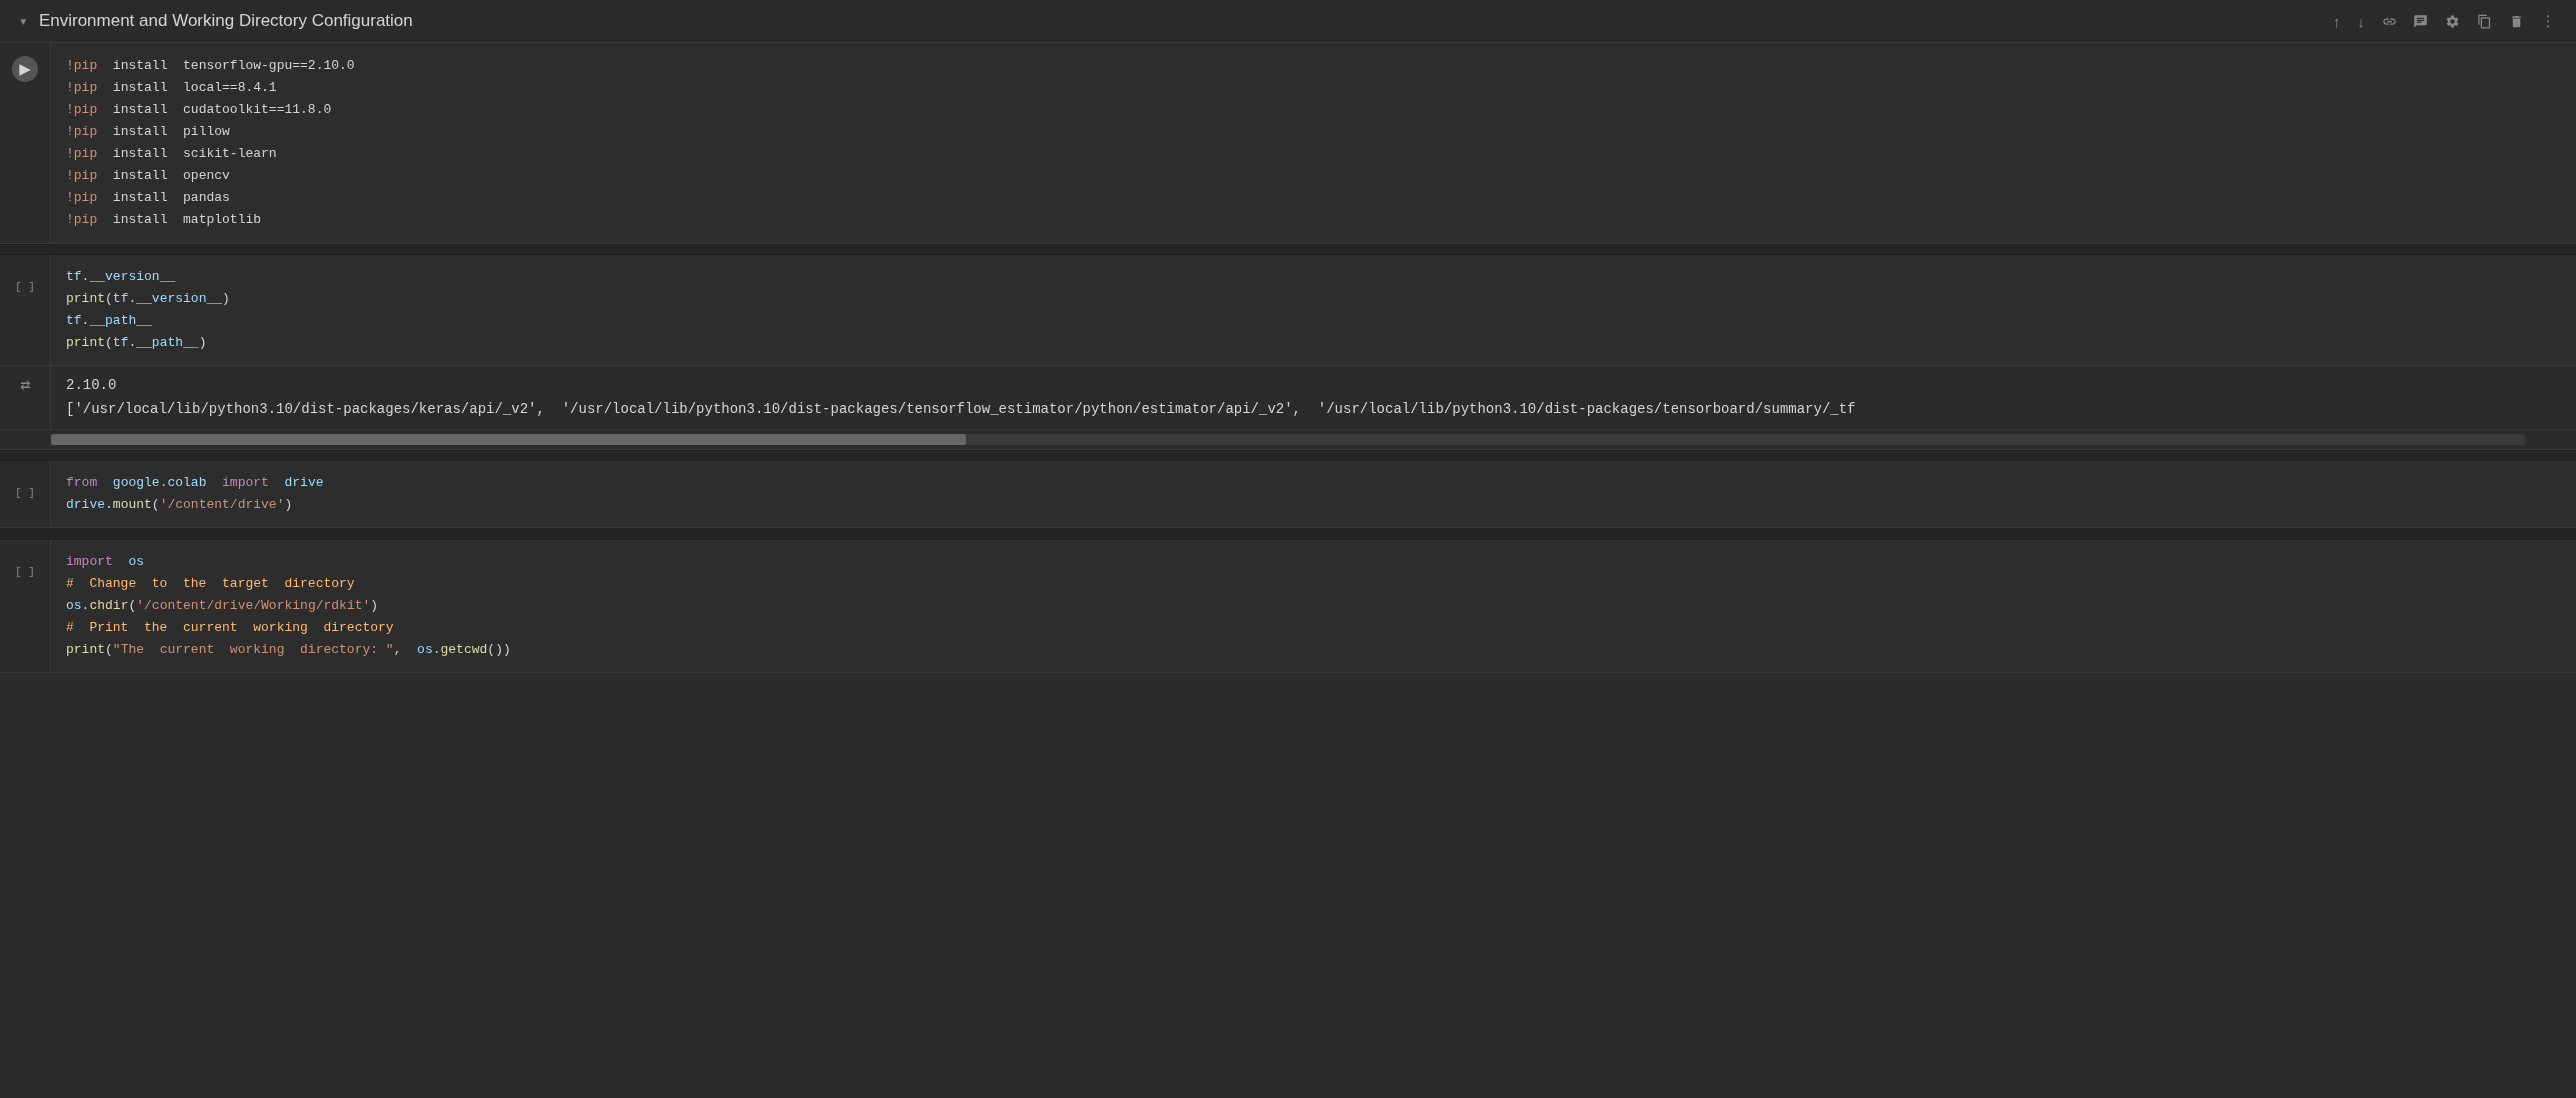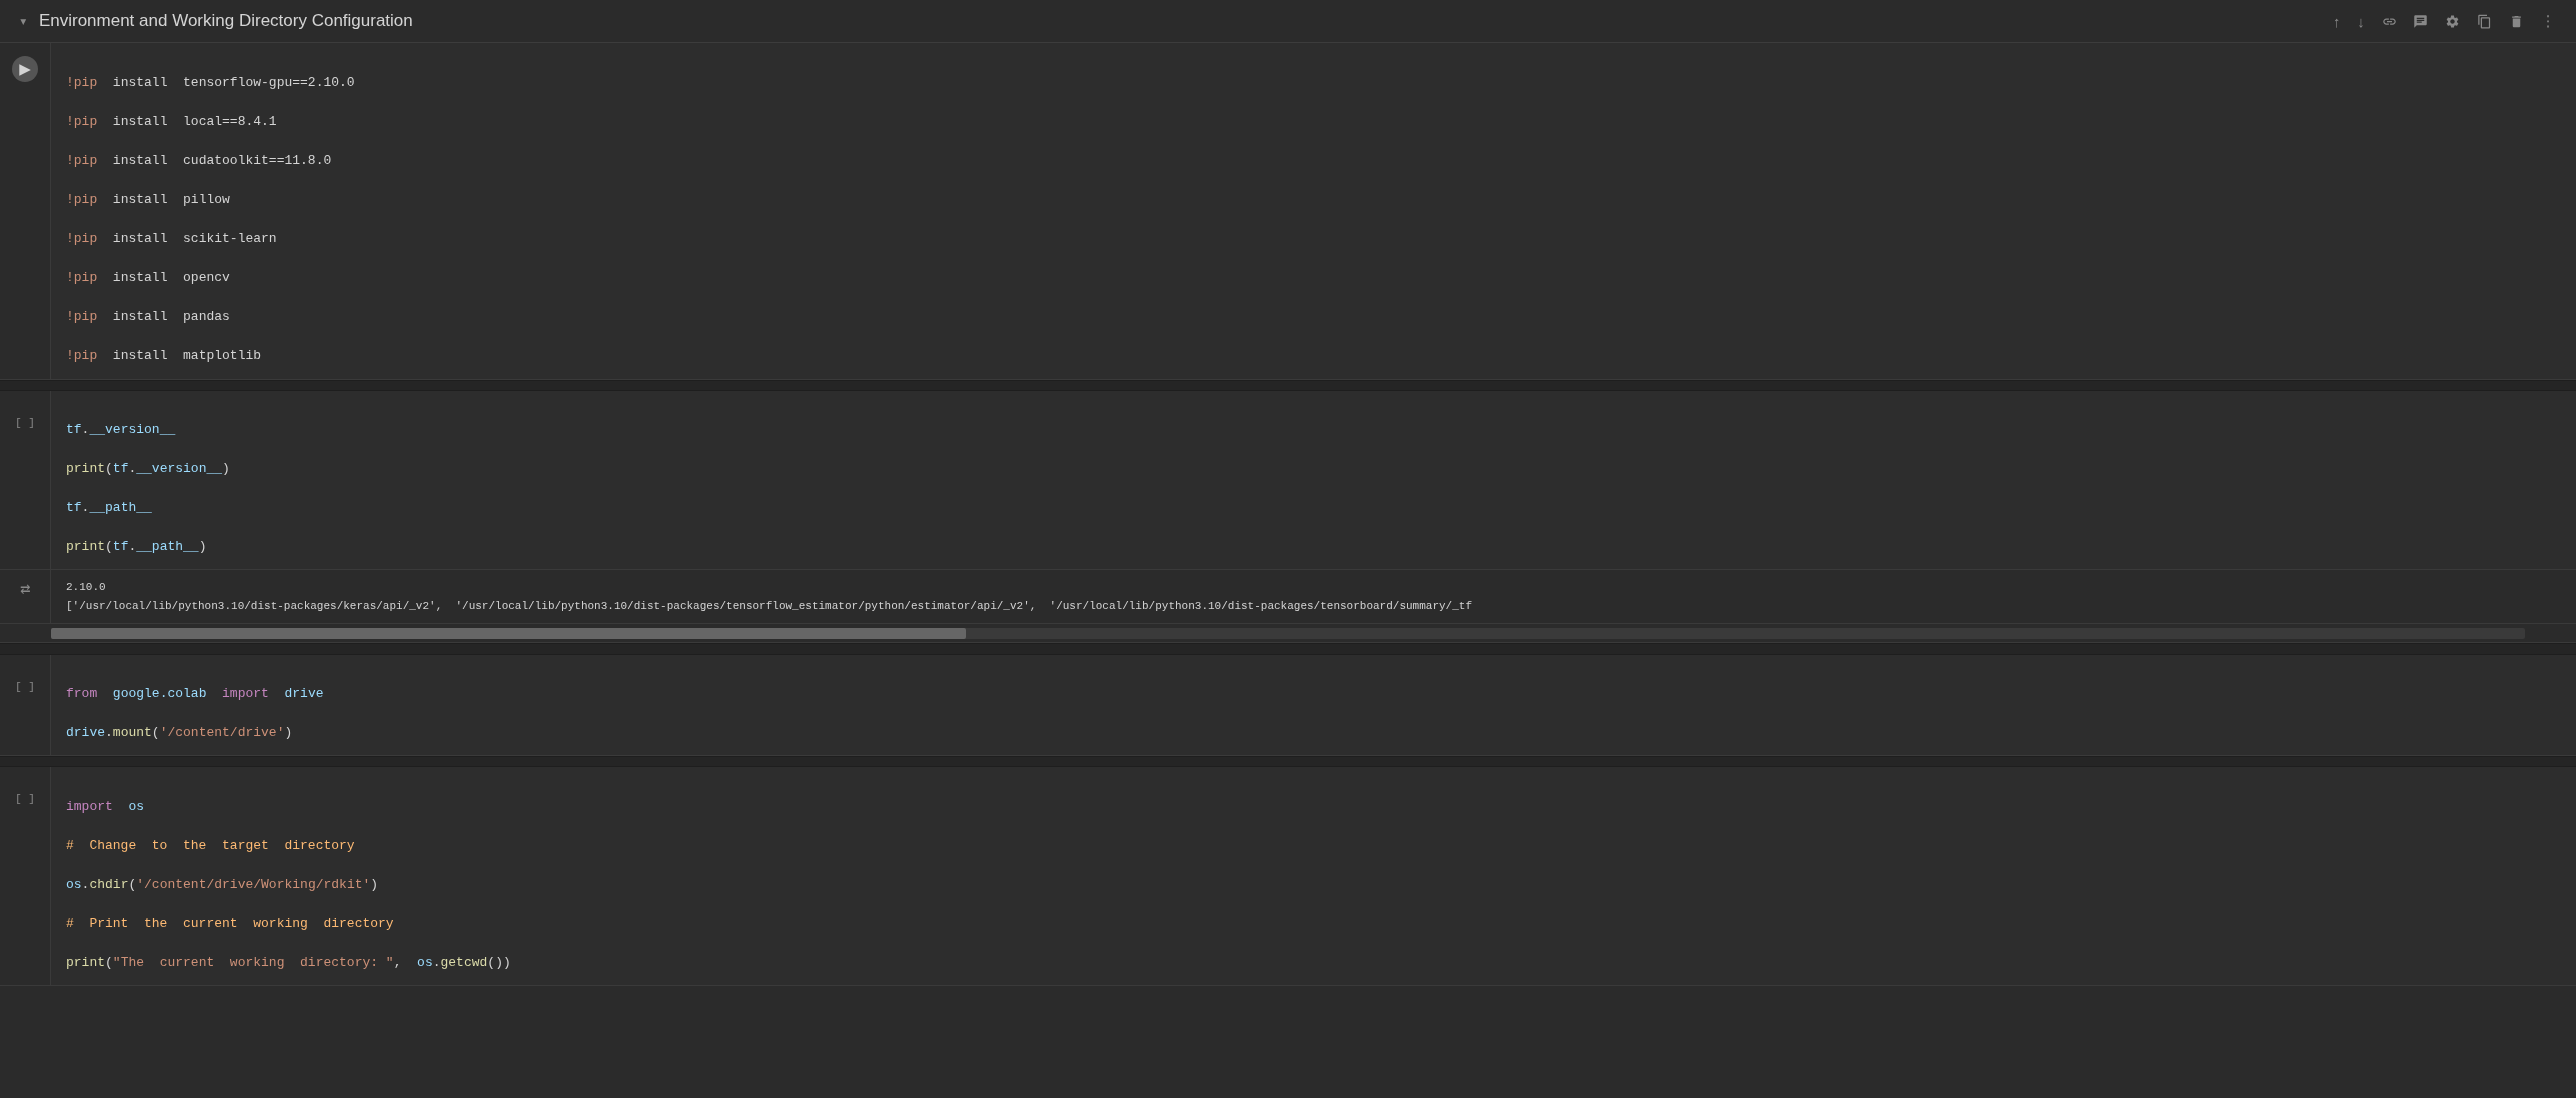--- a/index.html
+++ b/index.html
@@ -107,21 +107,20 @@
       padding: 11.2px 15px;
       background: #2d2d2d;
       overflow: hidden;
     }
 
     .code-line {
       line-height: 1.7;
       white-space: pre;
       font-family: 'Courier New', Courier, monospace;
       font-size: 13px;
-      margin-top: 17px;
     }
 
     
     .kw-pip { color: #ce9178; }        
     .kw-install { color: #d4d4d4; }    
     .pkg-name { color: #d4d4d4; }
     .kw-import { color: #c586c0; }     
     .kw-from { color: #c586c0; }       
     .kw-as { color: #c586c0; }         
     .var-name { color: #9cdcfe; }      
@@ -154,21 +153,21 @@
 
     .output-content {
       flex: 1;
       padding: 7.5px 15px;
       overflow: hidden;
     }
 
     .output-text {
       color: #d4d4d4;
       font-family: 'Courier New', monospace;
-      font-size: 11px;
+      font-size: 14px;
       line-height: 1.7;
       white-space: pre;
     }
 
     
     .scrollbar-container {
       background: #2b2b2b;
       border-bottom: 0.9px solid #3a3a3a;
       padding: 3.7px 0;
       display: flex;

